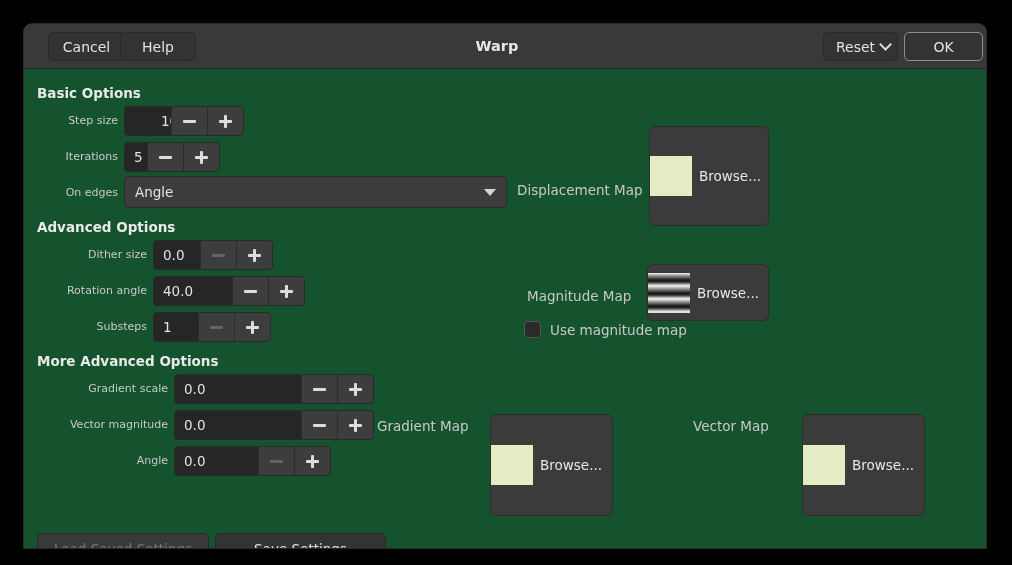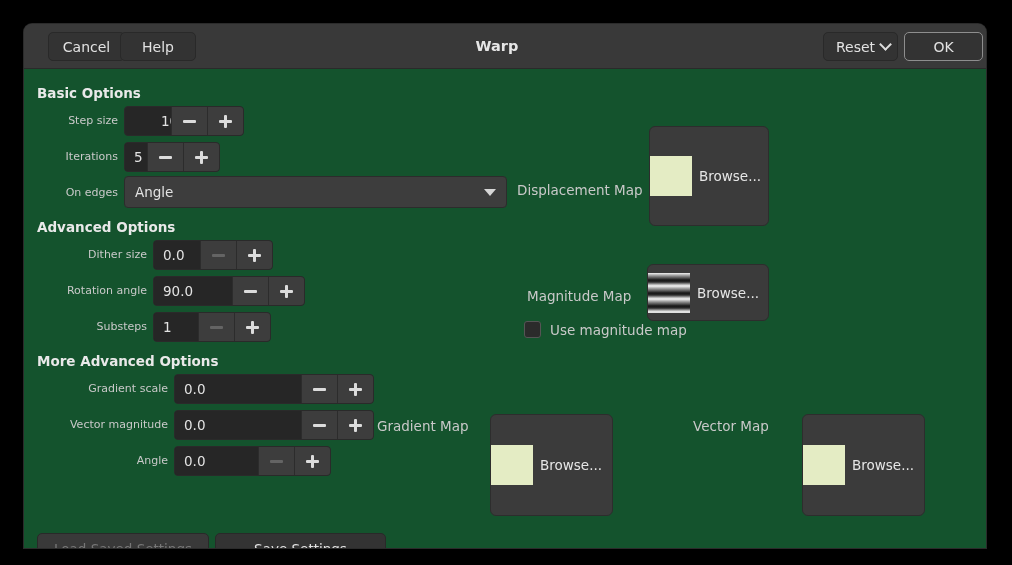--- a/index.html
+++ b/index.html
@@ -375,21 +375,21 @@
       <div class="step">
           <span class="sym">
             <i class="h"></i>
             <i class="v"></i>
           </span>
         </div>
     </div>
 
     <div class="row-label" style="left:0px; top:212px; width:123px;">Rotation angle</div>
     <div class="spin" style="left:129px; top:207px; width:152px;">
-      <div class="entry">90.0</div>
+      <div class="entry">40.0</div>
       <div class="step">
           <span class="sym">
             <i class="h"></i>
           </span>
         </div>
       <div class="step">
           <span class="sym">
             <i class="h"></i>
             <i class="v"></i>
           </span>

